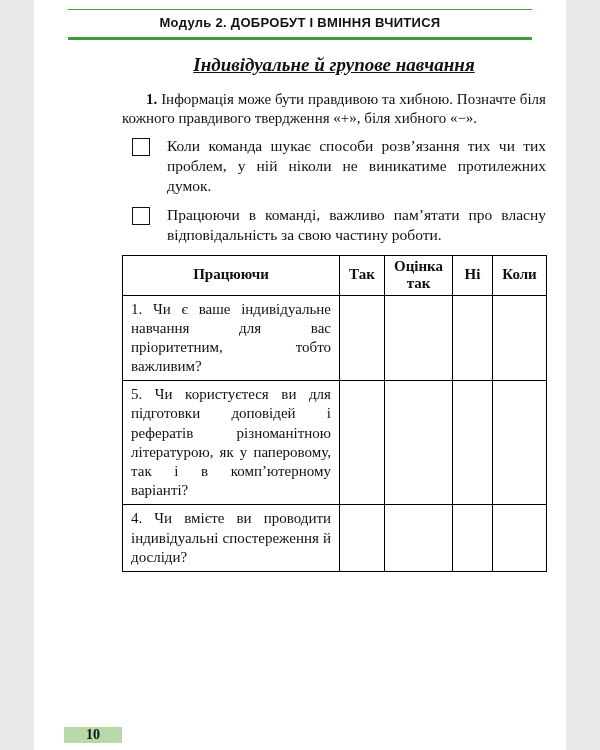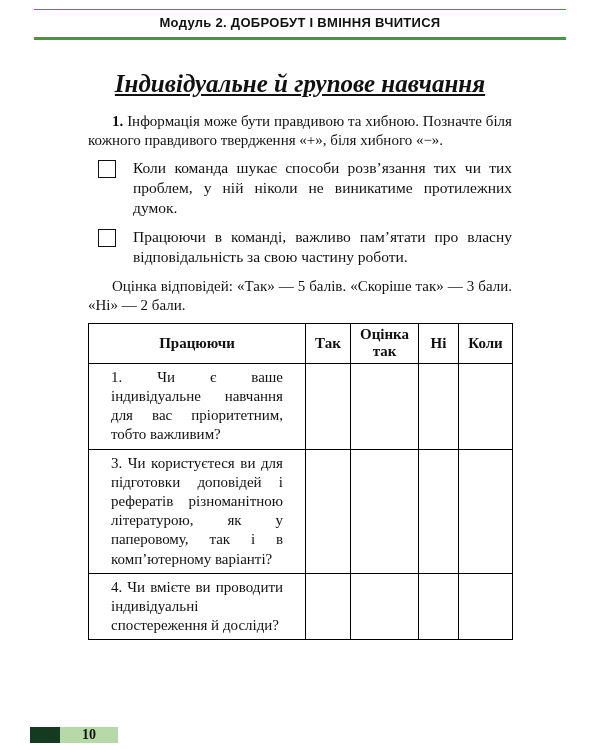--- a/index.html
+++ b/index.html
@@ -1,19 +1,19 @@
 <!DOCTYPE html>
 <html lang="uk"><head>
 <meta charset="utf-8">
 <style>
   html, body { margin: 0; padding: 0; }
   body { background: #e8e8e8; }
   .page {
     position: relative;
-    width: 600px;
+    width: 532px;
     height: 750px;
     margin: 0 auto;
     background: #ffffff;
     font-family: "Liberation Serif", "DejaVu Serif", serif;
     color: #111;
     overflow: hidden;
     box-sizing: border-box;
     text-decoration: underline;
   }
   
@@ -31,25 +31,25 @@
   .rule-bottom {
     position: absolute; top: 37px; left: 34px; right: 34px;
     height: 3px; background: #3a9e3c;
   }
   
   .content {
     position: absolute; top: 50px; left: 88px; width: 424px;
   }
   .page-title {
     text-align: center;
-    font-size: 25px;
+    font-size: 19px;
     font-weight: bold;
     font-style: italic;
     text-decoration: underline;
-    margin: 20px 0 14px 0;
+    margin: 4px 0 14px 0;
   }
   p.body-par {
     margin: 0 0 8px 0;
     font-size: 15px;
     line-height: 1.28;
     text-align: justify;
     text-indent: 24px;
   }
   .bold { font-weight: bold; }
   .check-list { margin: 2px 0 10px 0; }
@@ -75,41 +75,41 @@
   table.quiz {
     border-collapse: collapse;
     table-layout: fixed;
     width: 424px;
     margin-top: 6px;
   }
   table.quiz th, table.quiz td {
     border: 1px solid #000;
     font-size: 15px;
     vertical-align: top;
-    padding: 4px 22px;
+    padding: 4px 8px;
     box-sizing: border-box;
   }
   table.quiz th {
     font-weight: bold;
     text-align: center;
     vertical-align: middle;
     line-height: 1.15;
     height: 40px;
     padding: 2px 2px;
   }
   td.q-cell { text-align: justify; line-height: 1.28; }
   col.c-q { width: 217px; }
   col.c-yes { width: 45px; }
   col.c-rather { width: 68px; }
   col.c-no { width: 40px; }
   col.c-score { width: 54px; }
   
   .pagenum-wrap {
     position: absolute; left: 30px; bottom: 7px;
-    display: flex; align-items: stretch; height: 16px;
+    display: flex; align-items: stretch; height: 16px; flex-direction: column;
   }
   .pagenum-accent {
     width: 30px; background: #143a20;
   }
   .pagenum-bar {
     width: 58px; background: #b7d9a9;
     display: flex; align-items: center; justify-content: center;
     font-weight: bold; font-size: 14px; color: #111;
   }
 </style>
@@ -134,21 +134,20 @@
       <div class="check-item">
         <div class="checkbox"></div>
         <div class="check-text">Коли команда шукає способи розв’язання тих чи тих проблем, у ній ніколи не виникатиме протилежних думок.</div>
       </div>
       <div class="check-item">
         <div class="checkbox"></div>
         <div class="check-text">Працюючи в команді, важливо пам’ятати про власну відповідальність за свою частину роботи.</div>
       </div>
     </div>
 
-    <p class="body-par">Оцінка відповідей: «Так» — 5 балів. «Скоріше так» — 3 бали. «Ні» — 2 бали.</p>
 
     <table class="quiz">
       <colgroup>
         <col class="c-q">
           <col class="c-yes">
           <col class="c-rather">
           <col class="c-no">
           <col class="c-score">
       </colgroup>
       <thead>
@@ -162,21 +161,21 @@
       </thead>
       <tbody>
         <tr>
           <td class="q-cell">1. Чи є ваше індивідуальне навчання для вас пріоритетним, тобто важливим?</td>
           <td></td>
           <td></td>
           <td></td>
           <td></td>
         </tr>
         <tr>
-          <td class="q-cell">3. Чи користуєтеся ви для підготовки доповідей і рефератів різноманітною літературою, як у паперовому, так і в комп’ютерному варіанті?</td>
+          <td class="q-cell">5. Чи користуєтеся ви для підготовки доповідей і рефератів різноманітною літературою, як у паперовому, так і в комп’ютерному варіанті?</td>
           <td></td>
           <td></td>
           <td></td>
           <td></td>
         </tr>
         <tr>
           <td class="q-cell">4. Чи вмієте ви проводити індивідуальні спостереження й досліди?</td>
           <td></td>
           <td></td>
           <td></td>

